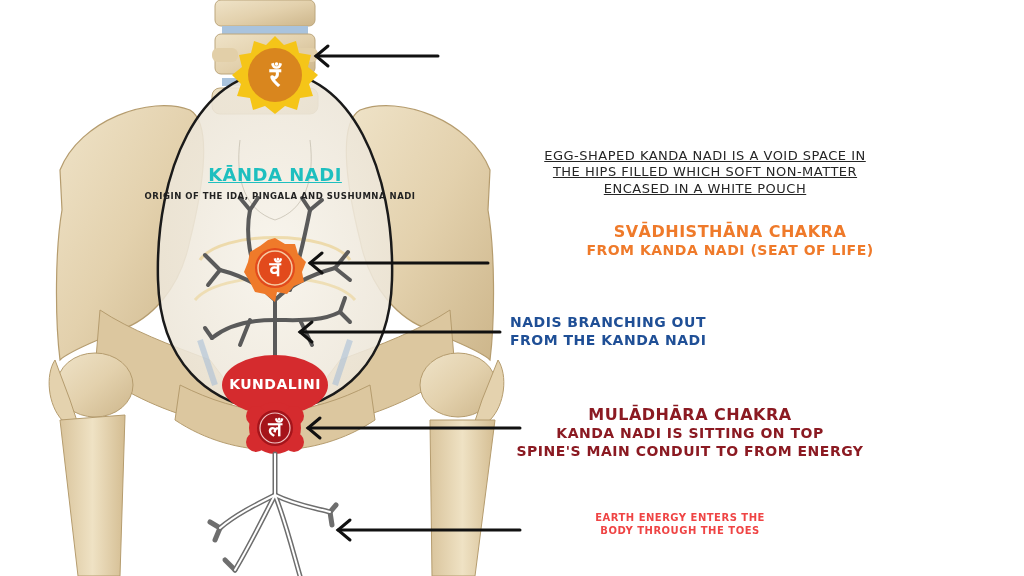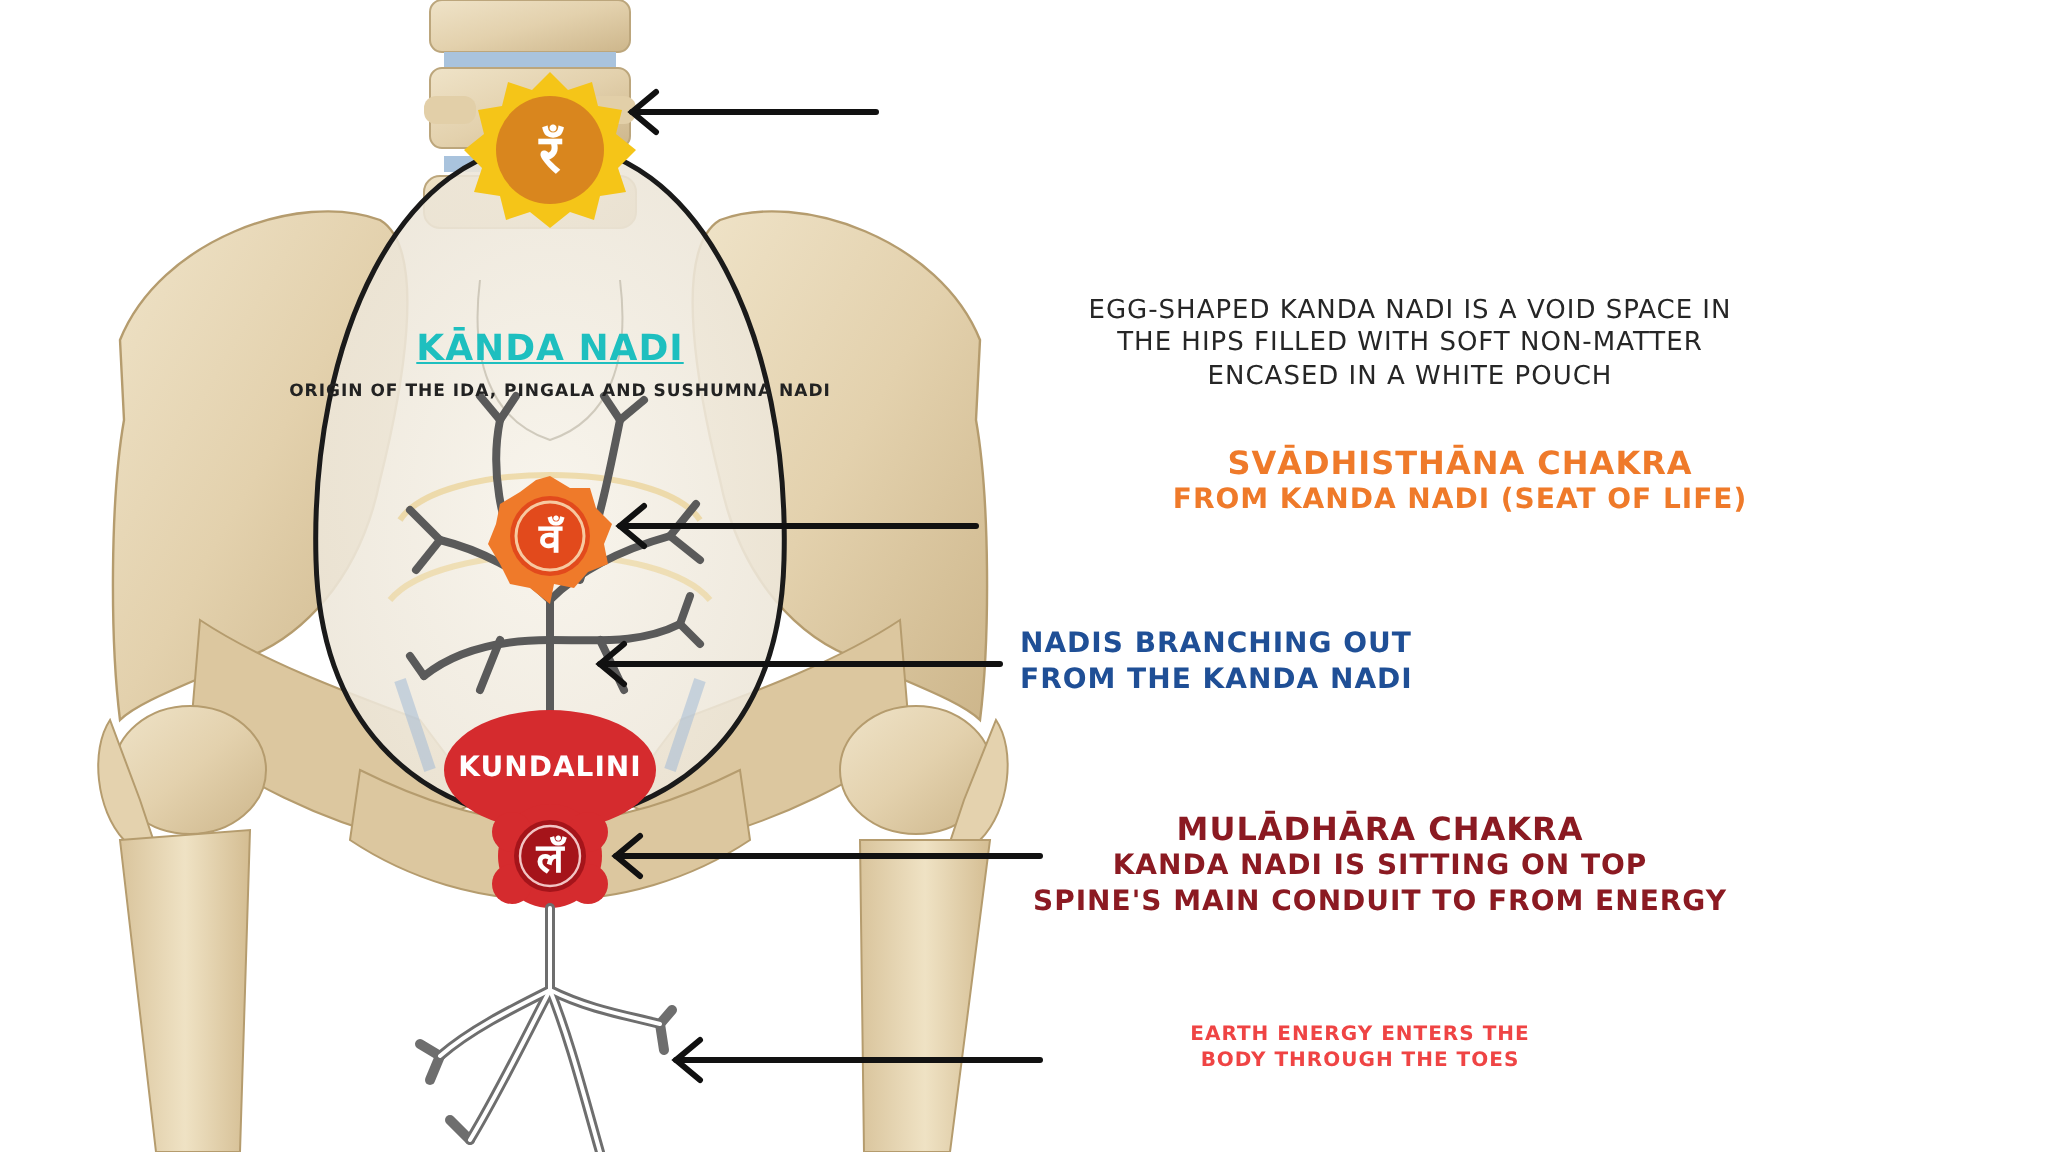--- a/index.html
+++ b/index.html
@@ -170,23 +170,23 @@
 
   <div class="chakra-glyph" style="left:255px; top:58px; width:40px; font-size:26px;">रँ</div>
   <div class="chakra-glyph" style="left:260px; top:255px; width:30px; font-size:20px;">वँ</div>
   <div class="chakra-glyph" style="left:260px; top:415px; width:30px; font-size:20px;">लँ</div>
 
   <div class="label teal" style="left:195px; top:164px; width:160px; font-size:18px;text-decoration:underline;">KĀNDA NADI</div>
   <div class="label" style="left:125px; top:191px; width:310px; font-size:8.5px; color:#222; white-space:nowrap;">ORIGIN OF THE IDA, PINGALA AND SUSHUMNA NADI</div>
   <div class="label" style="left:222px; top:376px; width:106px; font-size:14px; color:#ffffff;">KUNDALINI</div>
 
 
-  <div class="label dark" style="left:500px; top:148px; width:410px; font-size:13px;">
+  <div class="label dark" style="left:500px; top:148px; width:410px; font-size:13px;text-decoration:underline;">
     <div>EGG-SHAPED KANDA NADI IS A VOID SPACE IN</div>
-    <div>THE HIPS FILLED WITH SOFT NON-MATTER</div>
+    <div>THE HIPS FILLED WHICH SOFT NON-MATTER</div>
     <div>ENCASED IN A WHITE POUCH</div>
   </div>
 
   <div class="label orange" style="left:495px; top:222px; width:470px; font-size:14px;">
     <div style="font-size:16px;">SVĀDHISTHĀNA  CHAKRA</div>
     <div>FROM KANDA NADI (SEAT OF LIFE)</div>
   </div>
 
   <div class="label blue" style="left:510px; top:314px; width:240px; font-size:14px; text-align:left;">
     <div>NADIS BRANCHING OUT</div>

